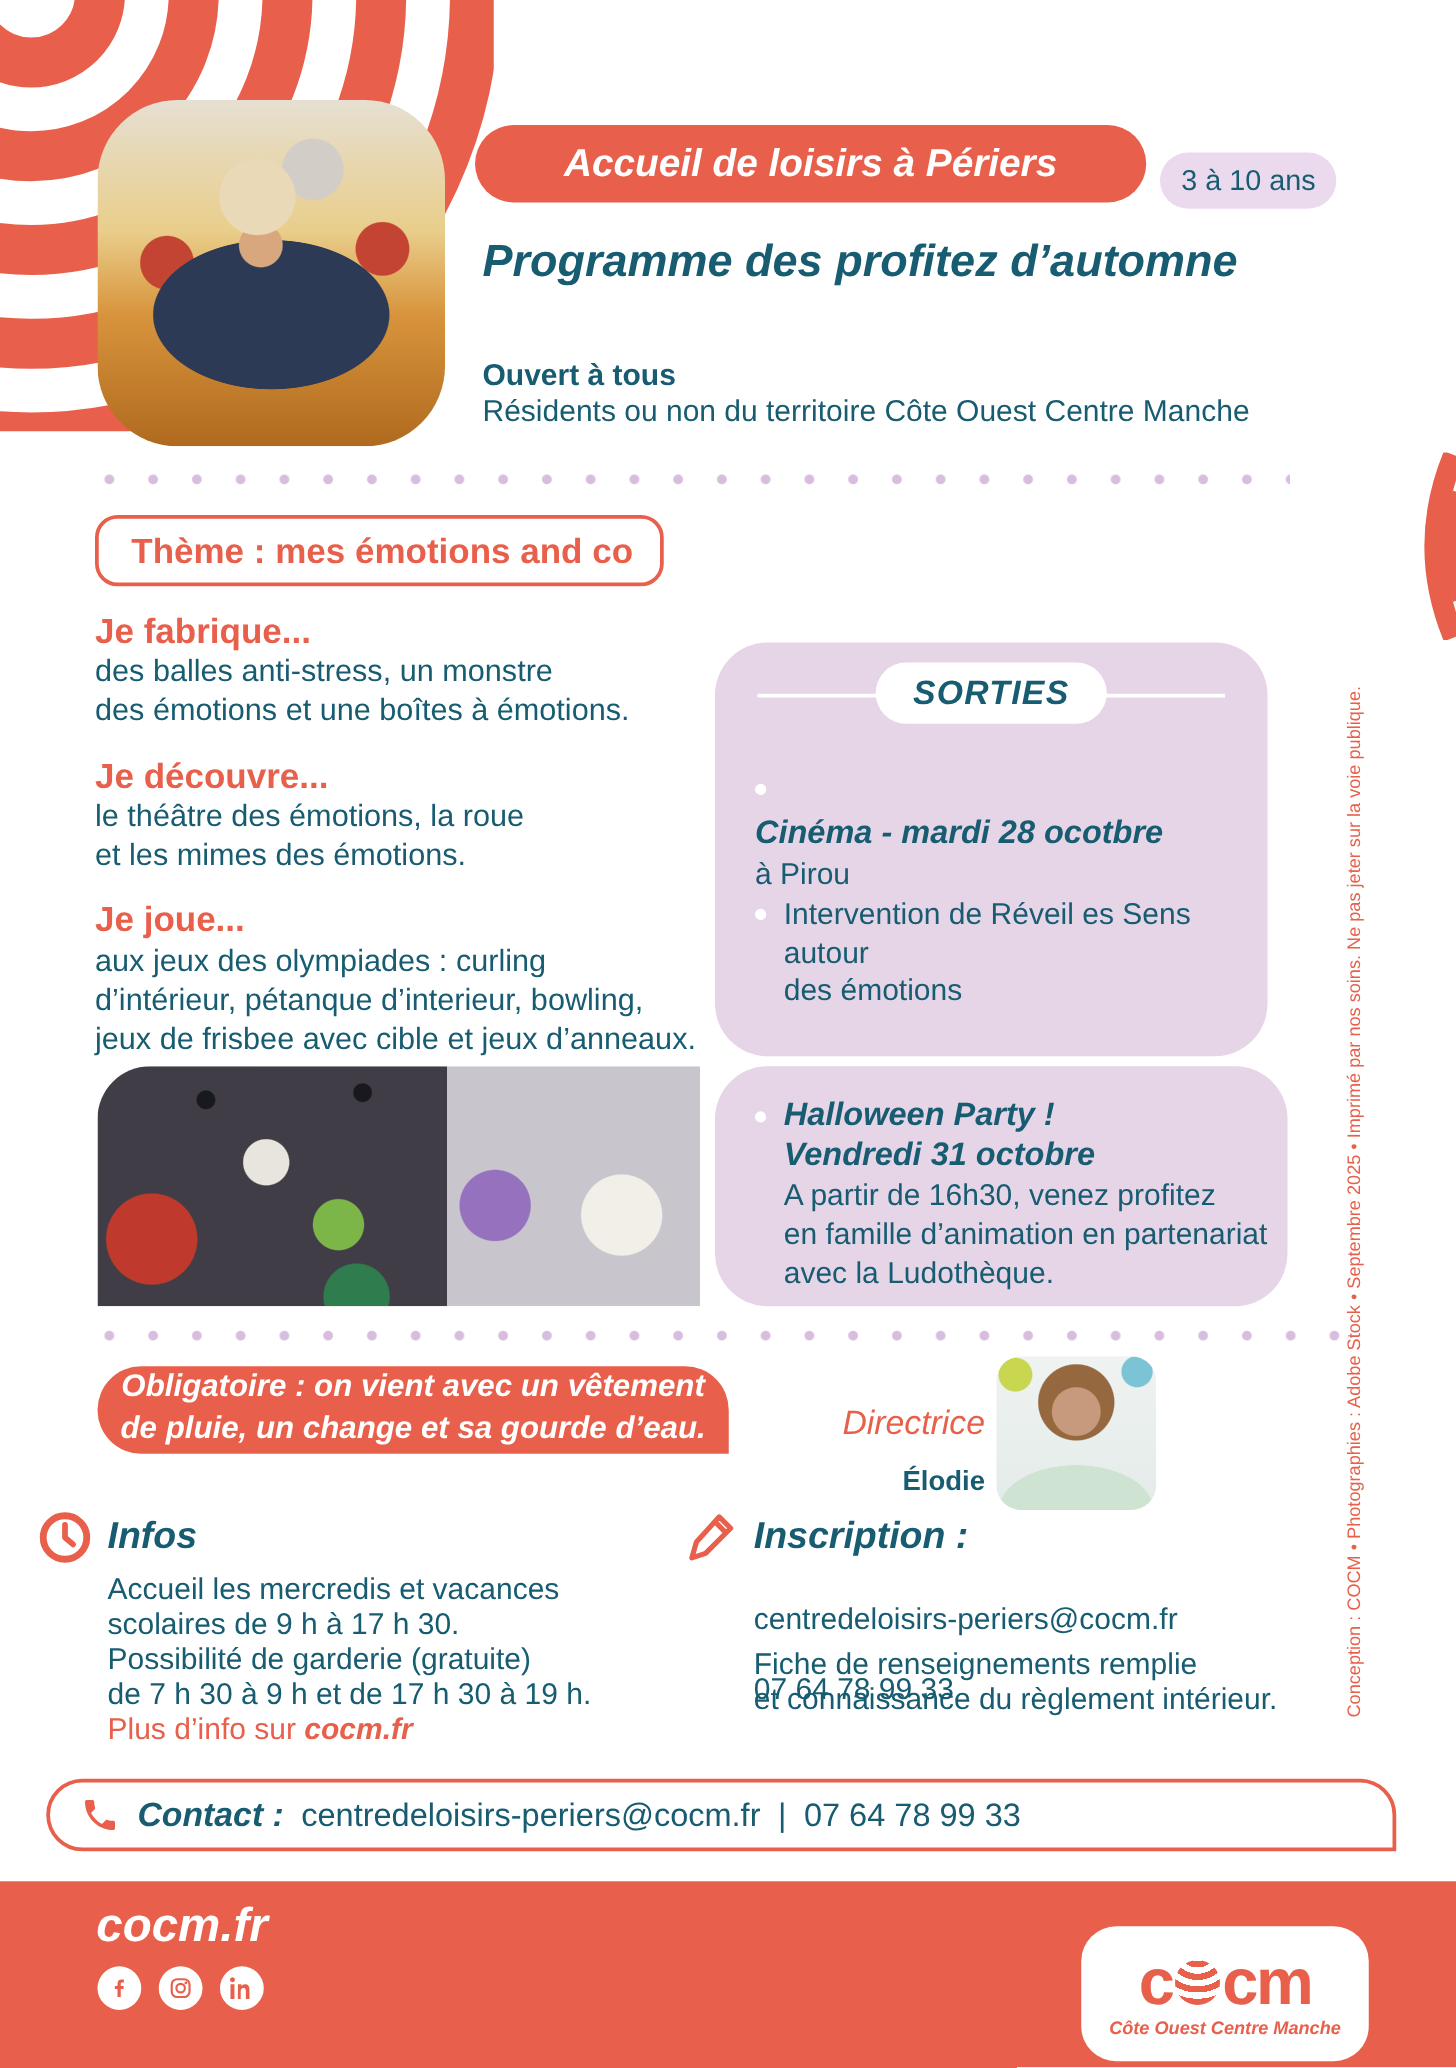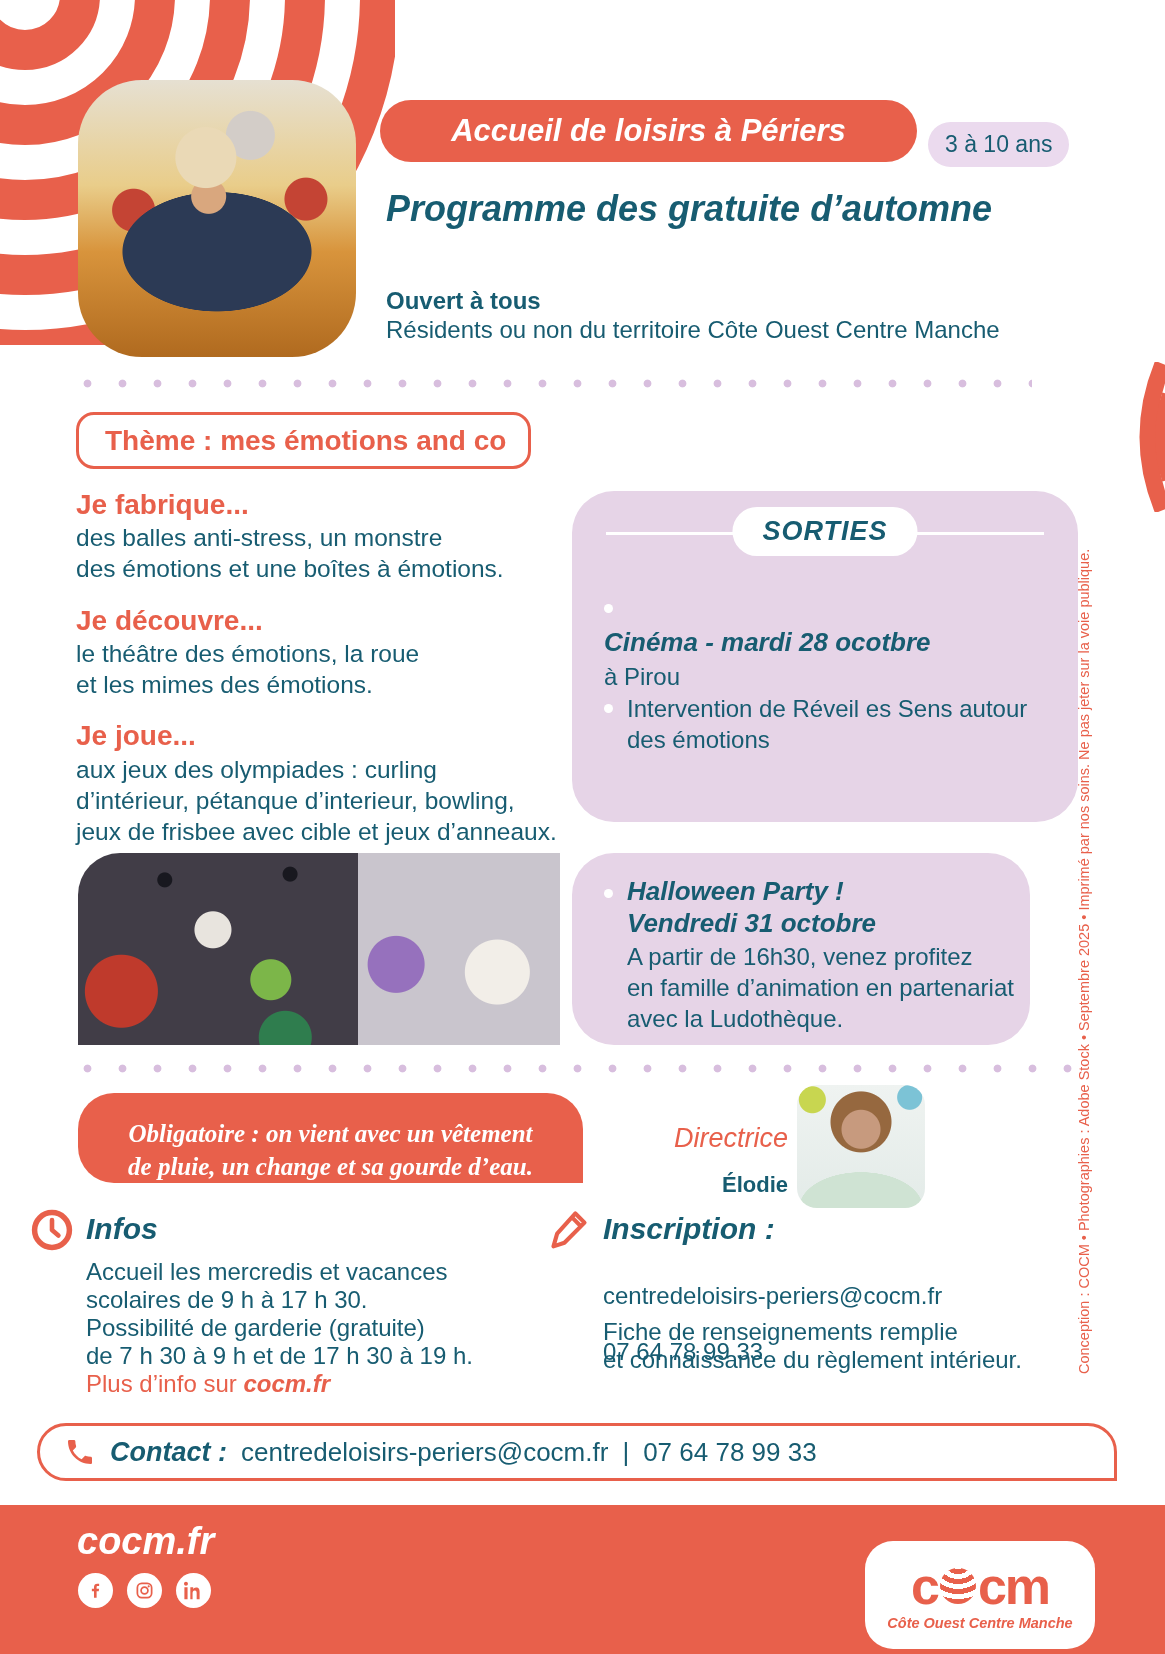--- a/index.html
+++ b/index.html
@@ -33,21 +33,21 @@
   #dots2{left:70px;top:1064px;width:1022px;}
   
   #theme-box{left:76px;top:412px;width:455px;height:57px;border:3.5px solid #E8604B;border-radius:18px;
     display:flex;align-items:center;padding-left:26px;box-sizing:border-box;}
   #theme-box span{color:#E8604B;font-size:28px;font-weight:800;}
   #activities{left:76px;top:489px;width:500px;}
   .act-title{color:#E8604B;font-size:28px;font-weight:800;line-height:1.12;margin:0 0 2px;}
   .act-text{color:#175C71;font-size:24.5px;line-height:1.27;margin:0 0 20px;white-space:pre-line;}
   
   .lav{background:#E6D4E7;border-radius:42px;}
-  #sorties-box{left:572px;top:491px;width:506px;height:331px;}
+  #sorties-box{left:572px;top:514px;width:442px;height:331px;}
   .sorties-line{position:absolute;left:34px;right:34px;top:41px;height:3px;background:#fff;}
   .sorties-pill{position:absolute;left:50%;top:16px;transform:translateX(-50%);background:#fff;
     border-radius:28px;padding:9px 30px;color:#175C71;font-size:27px;font-weight:800;
     font-style:italic;letter-spacing:1px;}
   .sortie-item{position:absolute;display:flex;gap:14px;}
   .bullet{width:9px;height:9px;border-radius:50%;background:#fff;margin-top:13px;flex:none;}
   .item-title{color:#175C71;font-size:26px;font-weight:800;font-style:italic;line-height:1.22;margin:0;}
   .item-text{color:#175C71;font-size:24px;line-height:1.28;margin:3px 0 0;white-space:pre-line;}
   #sortie-0{left:32px;top:100px;flex-direction:column;}
   #sortie-1{left:32px;top:200px;}
@@ -58,22 +58,22 @@
       radial-gradient(circle at 9% 72%, #bf3a2c 0 36px, rgba(0,0,0,0) 37px),
       radial-gradient(circle at 28% 40%, #e8e4de 0 18px, rgba(0,0,0,0) 19px),
       radial-gradient(circle at 40% 66%, #7cb649 0 20px, rgba(0,0,0,0) 21px),
       radial-gradient(circle at 43% 96%, #2f7d4e 0 26px, rgba(0,0,0,0) 27px),
       radial-gradient(circle at 66% 58%, #9671bd 0 28px, rgba(0,0,0,0) 29px),
       radial-gradient(circle at 87% 62%, #f2eee8 0 32px, rgba(0,0,0,0) 33px),
       radial-gradient(circle at 18% 14%, #18181f 0 7px, rgba(0,0,0,0) 8px),
       radial-gradient(circle at 44% 11%, #18181f 0 7px, rgba(0,0,0,0) 8px),
       linear-gradient(90deg,#413d47 0 58%,#c9c5cd 58% 100%);}
   
-  #mandatory-box{left:78px;top:1093px;width:505px;height:90px;background:#E8604B;
-    border-radius:36px 36px 0 36px;display:flex;align-items:flex-end;justify-content:center;text-align:center;font-family:Liberation Serif, serif;}
+  #mandatory-box{left:78px;top:1093px;width:505px;height:70px;background:#E8604B;
+    border-radius:36px 36px 0 36px;display:flex;align-items:flex-start;justify-content:center;text-align:center;}
   #mandatory-box p{color:#fff;font-size:25px;font-weight:700;font-style:italic;line-height:1.33;
     white-space:pre-line;margin:0;}
   #director-block{left:590px;top:1123px;width:198px;text-align:right;}
   .director-role{color:#E8604B;font-size:27px;font-style:italic;}
   .director-name{color:#175C71;font-size:22px;font-weight:800;margin-top:18px;}
   #photo-director{left:797px;top:1085px;width:128px;height:123px;border-radius:20px;
     background:
       radial-gradient(circle at 50% 36%, #c79a7e 0 19px, rgba(0,0,0,0) 20px),
       radial-gradient(circle at 50% 30%, #96683f 0 30px, rgba(0,0,0,0) 31px),
       radial-gradient(ellipse 62px 36px at 50% 100%, #cfe3d3 0 99%, rgba(0,0,0,0) 100%),
@@ -129,21 +129,21 @@
     </g>
   </svg>
   <svg id="deco-r" class="abs" width="32" height="150" viewBox="0 0 32 150">
     <path d="M30 2 Q 0 75 30 148" fill="none" stroke="#E8604B" stroke-width="17"></path>
     <path d="M34 32 Q 20 75 34 118" fill="none" stroke="#E8604B" stroke-width="10"></path>
   </svg>
 
   <div id="photo-autumn" class="abs"></div>
   <div id="title-pill" class="abs">Accueil de loisirs à Périers</div>
   <div id="age-badge" class="abs">3 à 10 ans</div>
-  <div id="main-title" class="abs">Programme des gratuite d’automne</div>
+  <div id="main-title" class="abs">Programme des profitez d’automne</div>
   <div id="open-bold" class="abs">Ouvert à tous</div>
   <div id="open-text" class="abs">Résidents ou non du territoire Côte Ouest Centre Manche</div>
   <div id="dots1" class="dots abs"></div>
 
   <div id="theme-box" class="abs">
     <span>Thème : mes émotions and co</span>
   </div>
   <div id="activities" class="abs">
     <div>
       <h3 class="act-title">Je fabrique...</h3>

